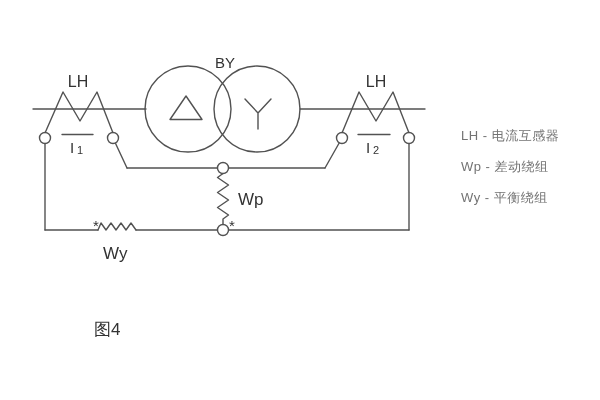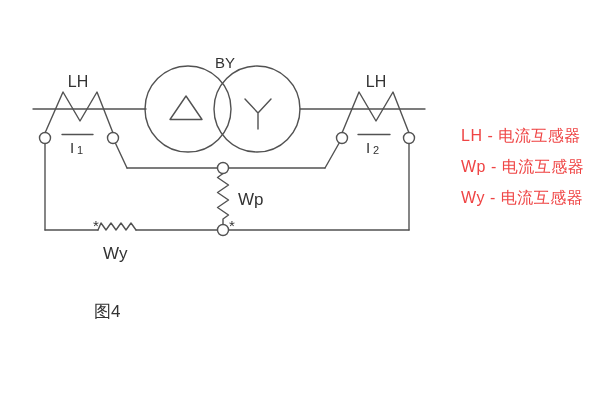--- a/index.html
+++ b/index.html
@@ -19,33 +19,33 @@
   }
   svg.circuit {
     position: absolute;
     left: 0;
     top: 0;
   }
   .legend {
     position: absolute;
     left: 461px;
     top: 120px;
-    font-size: 16px;
+    font-size: 13px;
     line-height: 31px;
-    color: #ef4444;
+    color: #737373;
     letter-spacing: 0.5px;
     white-space: nowrap;
   }
   .legend .legend-row {
     height: 31px;
   }
   .caption {
     position: absolute;
     left: 94px;
-    top: 300px;
+    top: 318px;
     font-size: 17px;
     color: #333333;
     display: flex;
     gap: 20px;
     white-space: nowrap;
   }
   text {
     font-family: "Liberation Sans", "DejaVu Sans", sans-serif;
   }
 </style>
@@ -109,21 +109,21 @@
       <text x="238" y="205" font-size="17">Wp</text>
       <text x="103" y="259" font-size="17">Wy</text>
 
       <text x="96" y="231" font-size="15" text-anchor="middle">*</text>
       <text x="232" y="231" font-size="15" text-anchor="middle">*</text>
     </g>
   </svg>
 
   <div class="legend">
     <div class="legend-row">LH - 电流互感器</div>
-    <div class="legend-row">Wp - 电流互感器</div>
-    <div class="legend-row">Wy - 电流互感器</div>
+    <div class="legend-row">Wp - 差动绕组</div>
+    <div class="legend-row">Wy - 平衡绕组</div>
   </div>
 
   <div class="caption">
     <span>图4</span>
   </div>
 
 </div>
 
 </body></html>

